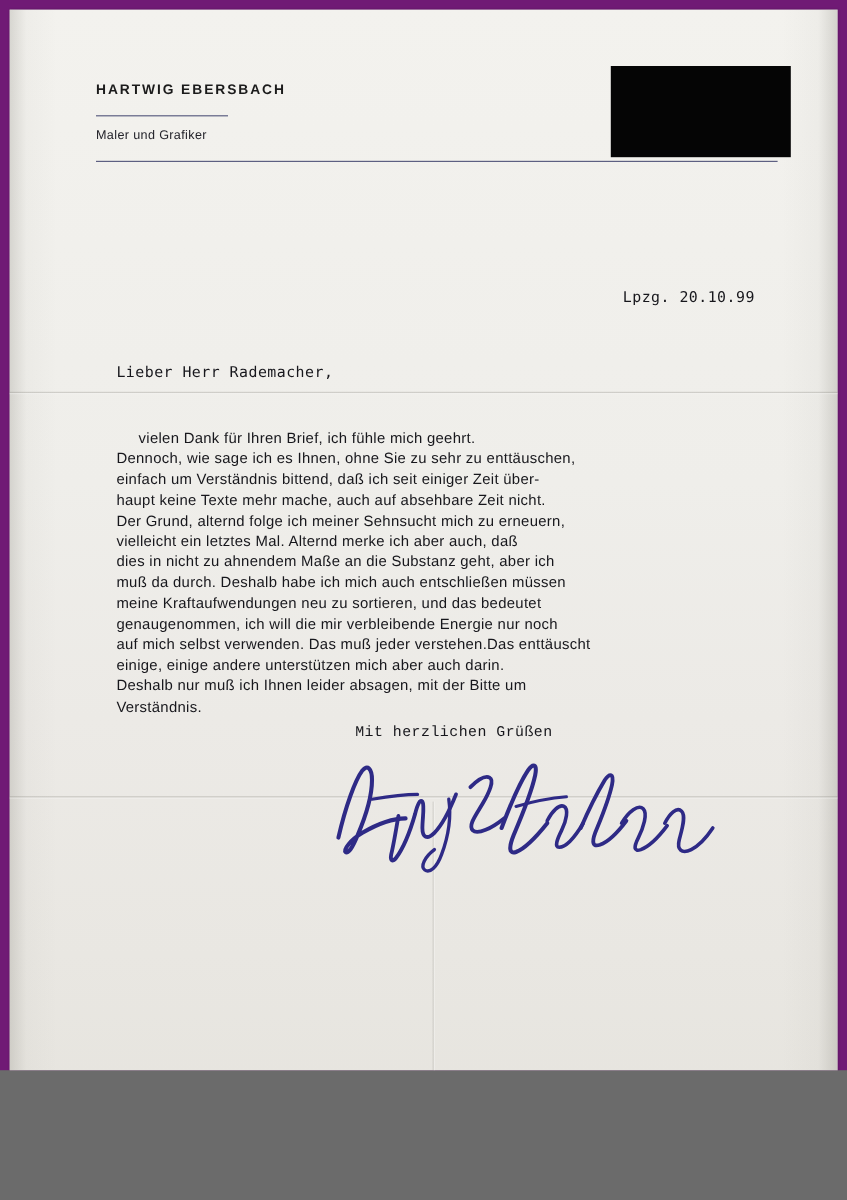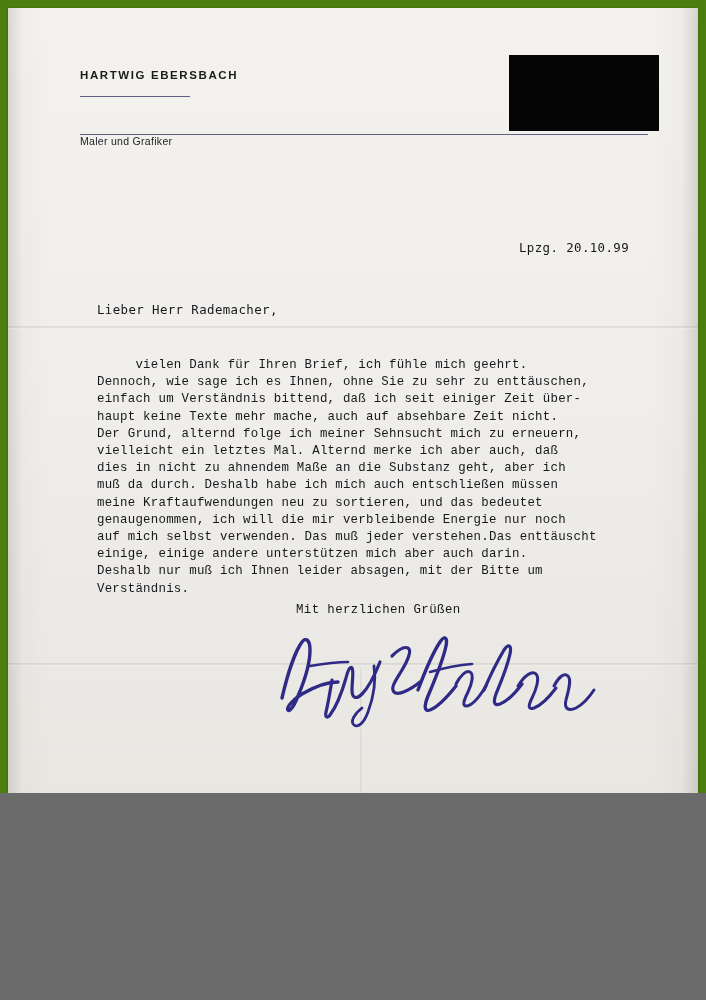--- a/index.html
+++ b/index.html
@@ -6,23 +6,23 @@
     margin: 0;
     padding: 0;
     background: #6b6b6b;
   }
   body {
     font-family: "Liberation Sans", sans-serif;
   }
   .page {
     position: relative;
     width: 706px;
-    height: 793px;
+    height: 892px;
     overflow: hidden;
-    background: #4d7c0f;
+    background: #701a75;
   }
   
   .sheet {
     position: absolute;
     left: 8px;
     top: 8px;
     width: 690px;
     height: 984px;
     background:
       linear-gradient(180deg,
@@ -78,21 +78,20 @@
     white-space: nowrap;
   }
   .letterhead-role {
     position: absolute;
     left: 72px;
     top: 99px;
     font-size: 10.5px;
     letter-spacing: 0.3px;
     color: #23232a;
     white-space: nowrap;
-    margin-top: 28px;
   }
   .rule-short {
     position: absolute;
     left: 72px;
     top: 88px;
     width: 110px;
     height: 1px;
     background: #2b2f5e;
     opacity: 0.75;
   }
@@ -134,21 +133,21 @@
     font-size: 12.4px;
     letter-spacing: 0.4px;
     color: #17171c;
     white-space: nowrap;
   }
   .body-text {
     position: absolute;
     left: 89px;
     top: 349px;
     width: 560px;
-    font-family: Liberation Mono, monospace;
+    font-family: Liberation Sans, sans-serif;
     font-size: 12.4px;
     line-height: 17.2px;
     letter-spacing: 0.25px;
     color: #17171c;
     white-space: pre-wrap;
   }
   .closing {
     position: absolute;
     left: 288px;
     top: 595px;

